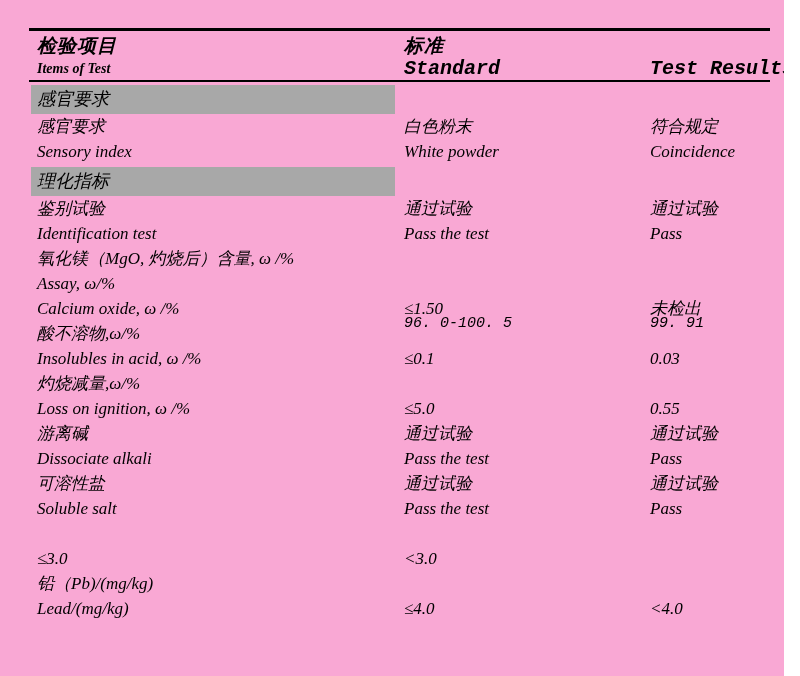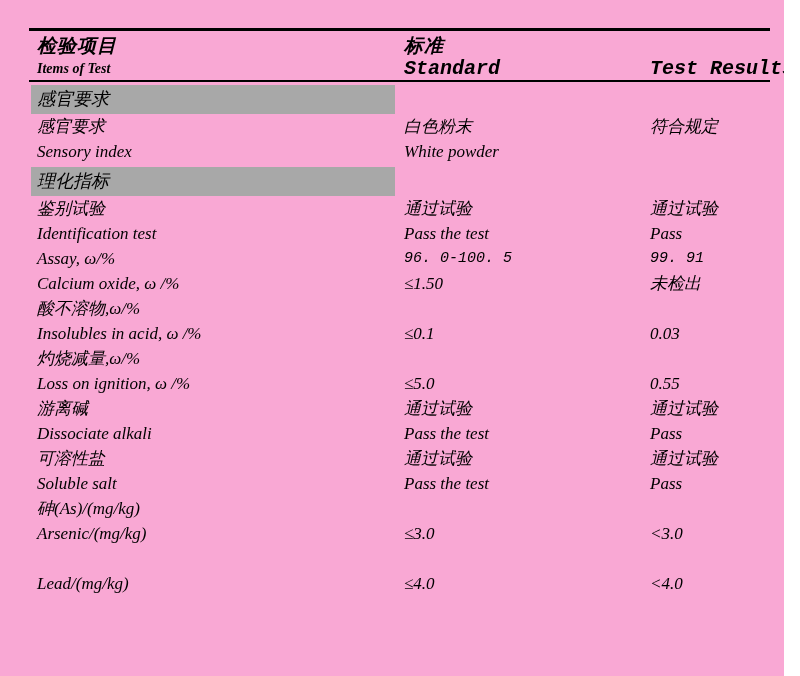--- a/index.html
+++ b/index.html
@@ -55,21 +55,21 @@
     box-sizing:border-box;
     background:#a8a8a8;
     font-family:"Liberation Sans", sans-serif;
     font-size:18px;
     color:#000;
   }
   .row-line { height:25px; line-height:25px; }
   .zh-line { font-size:17px; }
   .en-line { font-size:17px; }
   .cell { white-space:nowrap; overflow:visible; }
-  .num { font-family:"Liberation Mono", monospace; font-size:15px; }
+  .num { font-family:"Liberation Mono", monospace; font-size:15px;margin-top:40px; }
 </style>
 </head>
 <body>
 
 <div class="page">
   <div class="content">
 
     <div class="rule-thick"></div>
 
     <div class="header-block">
@@ -90,39 +90,45 @@
 
     <div>
       <div class="grid-line row-line zh-line">
         <div class="cell">感官要求</div>
         <div class="cell">白色粉末</div>
         <div class="cell">符合规定</div>
       </div>
       <div class="grid-line row-line en-line">
         <div class="cell">Sensory index</div>
         <div class="cell">White powder</div>
+        <div class="cell">Coincidence</div>
       </div>
     </div>
 
     <div class="band">理化指标</div>
 
     <div>
       <div class="grid-line row-line zh-line">
         <div class="cell">鉴别试验</div>
         <div class="cell">通过试验</div>
         <div class="cell">通过试验</div>
       </div>
       <div class="grid-line row-line en-line">
         <div class="cell">Identification test</div>
         <div class="cell">Pass the test</div>
         <div class="cell">Pass</div>
       </div>
     </div>
 
     <div>
+      <div class="grid-line row-line zh-line">
+        <div class="cell">氧化镁（MgO, 灼烧后）含量, ω /%</div>
+        <div class="cell"></div>
+        <div class="cell"></div>
+      </div>
       <div class="grid-line row-line en-line">
         <div class="cell">Assay, ω/%</div>
         <div class="cell num">96. 0-100. 5</div>
         <div class="cell num">99. 91</div>
       </div>
     </div>
 
     <div>
       <div class="grid-line row-line en-line">
         <div class="cell">Calcium oxide, ω /%</div>
@@ -178,33 +184,32 @@
       </div>
       <div class="grid-line row-line en-line">
         <div class="cell">Soluble salt</div>
         <div class="cell">Pass the test</div>
         <div class="cell">Pass</div>
       </div>
     </div>
 
     <div>
       <div class="grid-line row-line zh-line">
-        <div class="cell">砷(As)/(mg/kg)</div>
-        <div class="cell"></div>
-        <div class="cell"></div>
-      </div>
-      <div class="grid-line row-line en-line">
-        <div class="cell">Arsenic/(mg/kg)</div>
+        <div class="cell"></div>
+        <div class="cell"></div>
+      </div>
+      <div class="grid-line row-line en-line">
         <div class="cell">≤3.0</div>
         <div class="cell">&lt;3.0</div>
       </div>
     </div>
 
     <div>
       <div class="grid-line row-line zh-line">
+        <div class="cell">铅（Pb)/(mg/kg)</div>
         <div class="cell"></div>
         <div class="cell"></div>
       </div>
       <div class="grid-line row-line en-line">
         <div class="cell">Lead/(mg/kg)</div>
         <div class="cell">≤4.0</div>
         <div class="cell">&lt;4.0</div>
       </div>
     </div>
 

